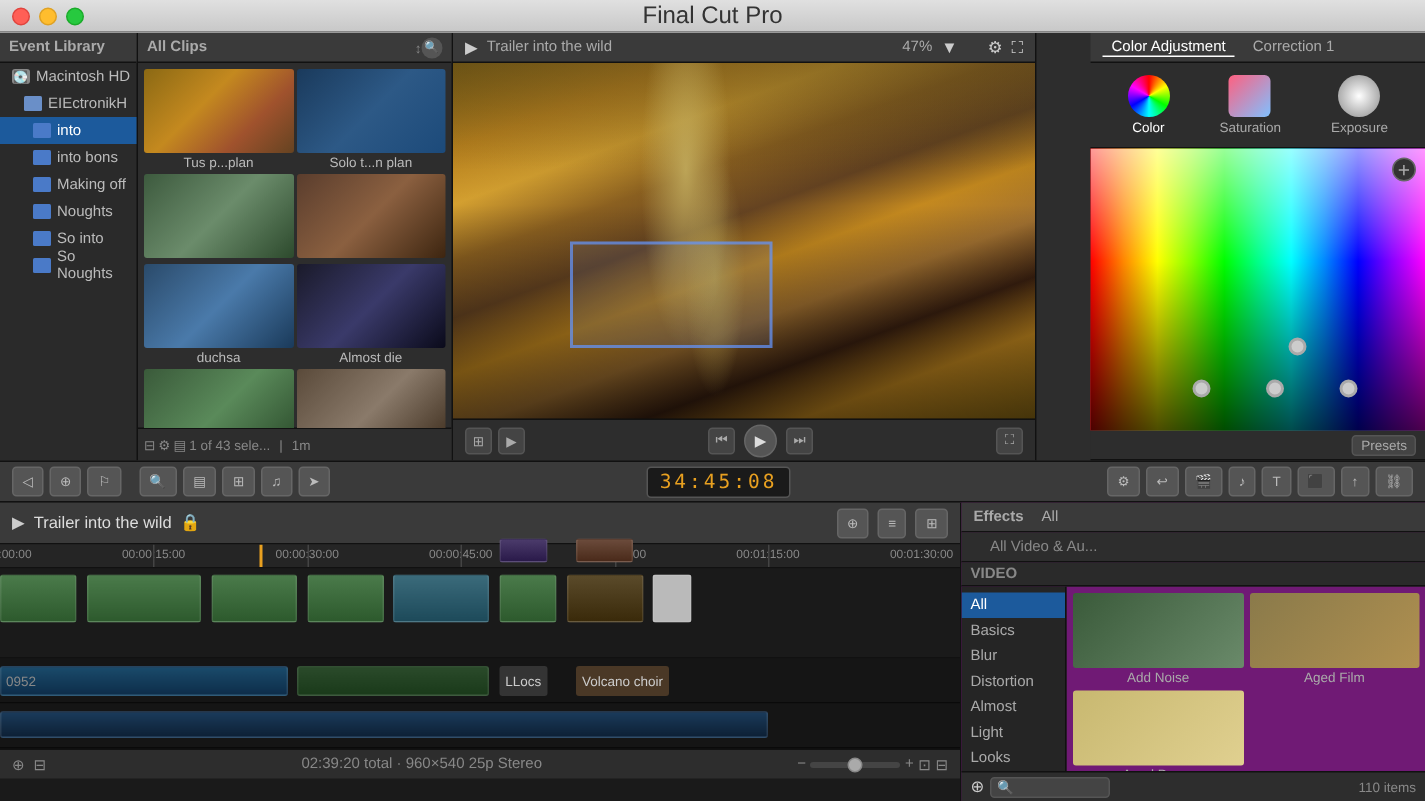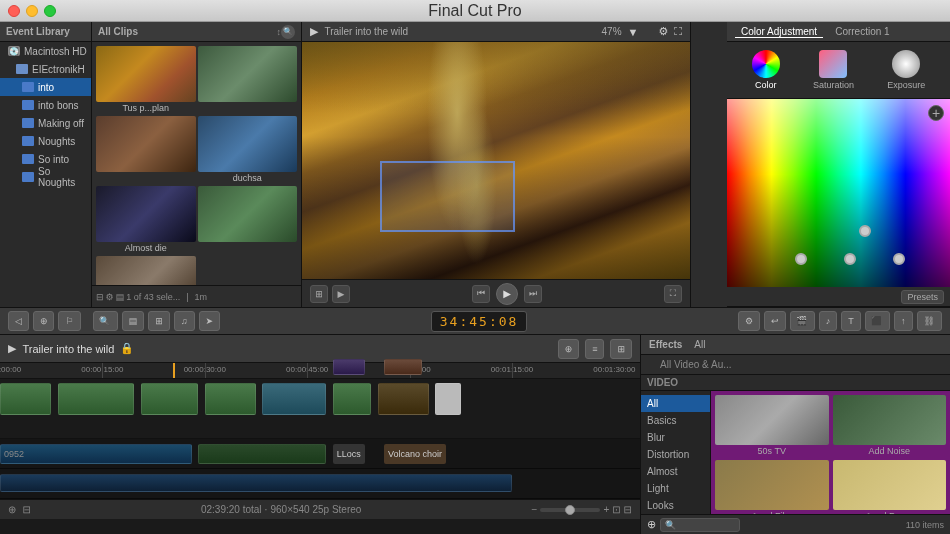--- a/index.html
+++ b/index.html
@@ -305,20 +305,24 @@
   <div class="browser-panel">
     <div class="browser-header">
       <span class="browser-title">All Clips</span>
       <span class="sort-btn">↕</span>
       <span class="search-box">🔍</span>
     </div>
     <div class="clips-grid">
       <div class="clip-item">
         <div class="clip-thumb clip-desert"></div>
         <div class="clip-label">Tus p...plan</div>
+      </div>
+      <div class="clip-item">
+        <div class="clip-thumb clip-plan"></div>
+        <div class="clip-label">Solo t...n plan</div>
       </div>
       <div class="clip-item">
         <div class="clip-thumb clip-film1"></div>
         <div class="clip-label"></div>
       </div>
       <div class="clip-item">
         <div class="clip-thumb clip-film2"></div>
         <div class="clip-label"></div>
       </div>
       <div class="clip-item">
@@ -540,24 +544,20 @@
           <div class="effects-cat selected">All</div>
           <div class="effects-cat">Basics</div>
           <div class="effects-cat">Blur</div>
           <div class="effects-cat">Distortion</div>
           <div class="effects-cat">Almost</div>
           <div class="effects-cat">Light</div>
           <div class="effects-cat">Looks</div>
         </div>
         <div class="effects-grid">
           <div class="effect-item">
-            <div class="effect-thumb eff-50stv"></div>
-            <div class="effect-label">50s TV</div>
-          </div>
-          <div class="effect-item">
             <div class="effect-thumb eff-noise"></div>
             <div class="effect-label">Add Noise</div>
           </div>
           <div class="effect-item">
             <div class="effect-thumb eff-agedfilm"></div>
             <div class="effect-label">Aged Film</div>
           </div>
           <div class="effect-item">
             <div class="effect-thumb eff-agedpaper"></div>
             <div class="effect-label">Aged Paper</div>

